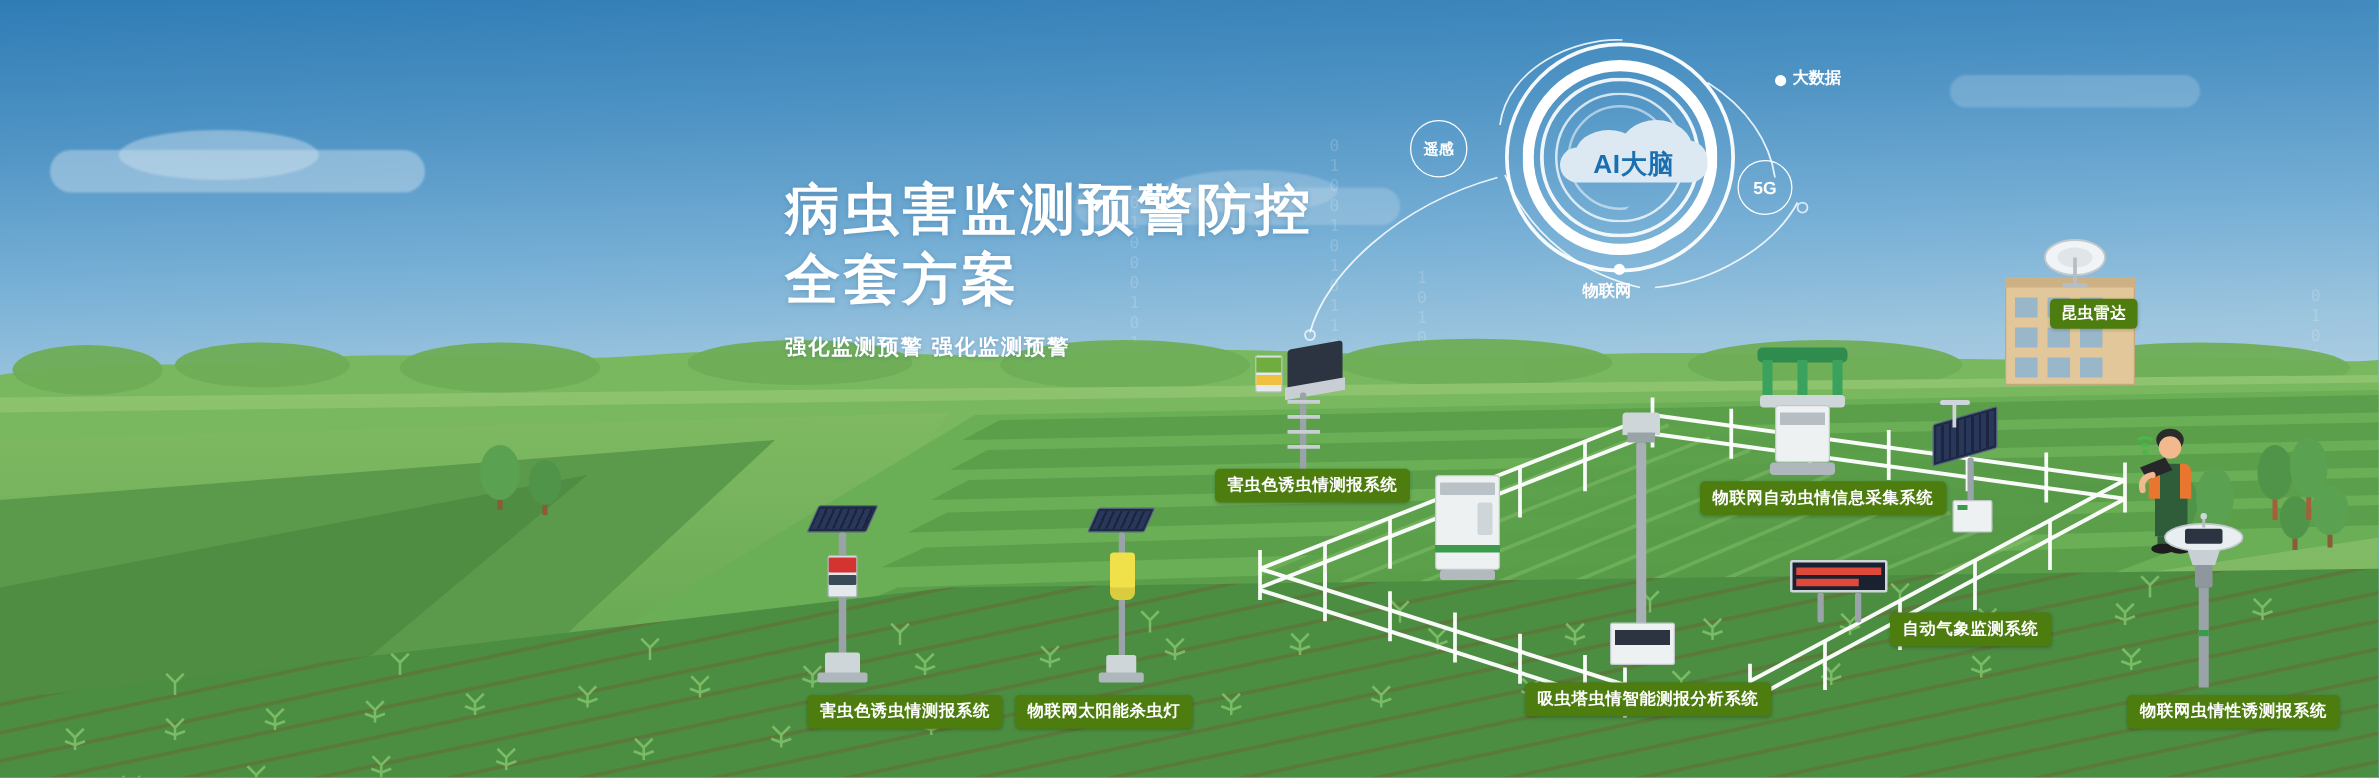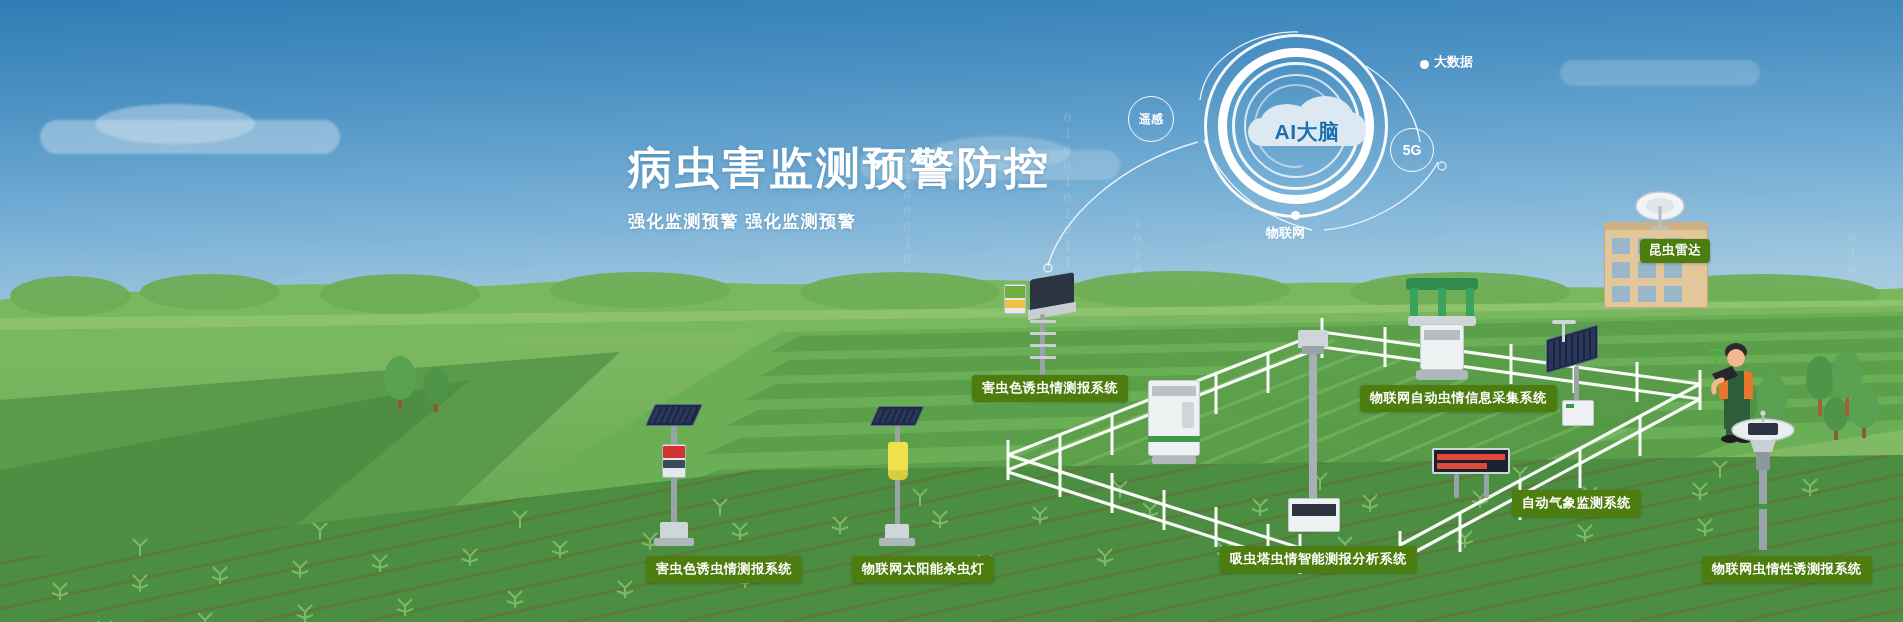--- a/index.html
+++ b/index.html
@@ -385,20 +385,21 @@
 
     <div class="dot" style="left:292px; top:36px;"></div>
     <div class="lbl-plain" style="left:306px; top:29px;">大数据</div>
 
     <div class="dot" style="left:163px; top:187px;"></div>
     <div class="lbl-plain" style="left:138px; top:200px;">物联网</div>
   </div>
 
   <div class="title-block">
     <div class="title-main">病虫害监测预警防控</div>
+    <div class="title-main">全套方案</div>
     <div class="title-sub">强化监测预警 强化监测预警</div>
   </div>
 
   <div class="dev" style="left:640px; top:400px; width:70px; height:150px;">
     <div class="panel" style="left:10px; top:4px; width:48px; height:22px; transform:skewX(-24deg);"></div>
     <div class="pole" style="left:31px; top:26px; width:6px; height:98px;"></div>
     <div class="box-grey" style="left:22px; top:44px; width:24px; height:34px; background:#e4e9ec;"></div>
     <div style="position:absolute; left:23px; top:46px; width:22px; height:12px; background:#d4342f; border-radius:1px;"></div>
     <div style="position:absolute; left:23px; top:60px; width:22px; height:8px; background:#3a4a56; border-radius:1px;"></div>
     <div class="base" style="left:20px; top:122px; width:28px; height:18px; background:#cfd6da;"></div>
@@ -407,21 +408,21 @@
   <div class="chip" style="left:646px; top:556px;">害虫色诱虫情测报系统</div>
 
   <div class="dev" style="left:868px; top:400px; width:60px; height:150px;">
     <div class="panel" style="left:6px; top:6px; width:46px; height:20px; transform:skewX(-24deg);"></div>
     <div class="pole" style="left:27px; top:26px; width:5px; height:100px;"></div>
     <div style="position:absolute; left:20px; top:42px; width:20px; height:30px; background:#f0e04a; border-radius:3px;"></div>
     <div style="position:absolute; left:20px; top:70px; width:20px; height:10px; background:#d9cc3e; border-radius:0 0 6px 6px;"></div>
     <div class="base" style="left:17px; top:124px; width:24px; height:16px; background:#cfd6da;"></div>
     <div class="base" style="left:11px; top:138px; width:36px; height:8px; background:#aeb7bc;"></div>
   </div>
-  <div class="chip" style="left:812px; top:556px;margin-left:40px;">物联网太阳能杀虫灯</div>
+  <div class="chip" style="left:812px; top:556px;">物联网太阳能杀虫灯</div>
 
   <div class="dev" style="left:992px; top:276px; width:90px; height:110px;">
     <div style="position:absolute; left:38px; top:0; width:44px; height:34px; background:#2b3440; border-radius:3px; transform:skewY(-10deg);"></div>
     <div style="position:absolute; left:36px; top:30px; width:48px; height:10px; background:#c8ced3; transform:skewY(-10deg);"></div>
     <div style="position:absolute; left:12px; top:8px; width:22px; height:30px; background:#e6e9ea; border:1px solid #b6bec3; border-radius:2px;"></div>
     <div style="position:absolute; left:13px; top:10px; width:20px; height:12px; background:#6fae3e;"></div>
     <div style="position:absolute; left:13px; top:24px; width:20px; height:8px; background:#f0c040;"></div>
     <div class="pole" style="left:48px; top:38px; width:5px; height:64px;"></div>
     <div style="position:absolute; left:38px; top:44px; width:26px; height:3px; background:#c8ced3;"></div>
     <div style="position:absolute; left:38px; top:56px; width:26px; height:3px; background:#c8ced3;"></div>

